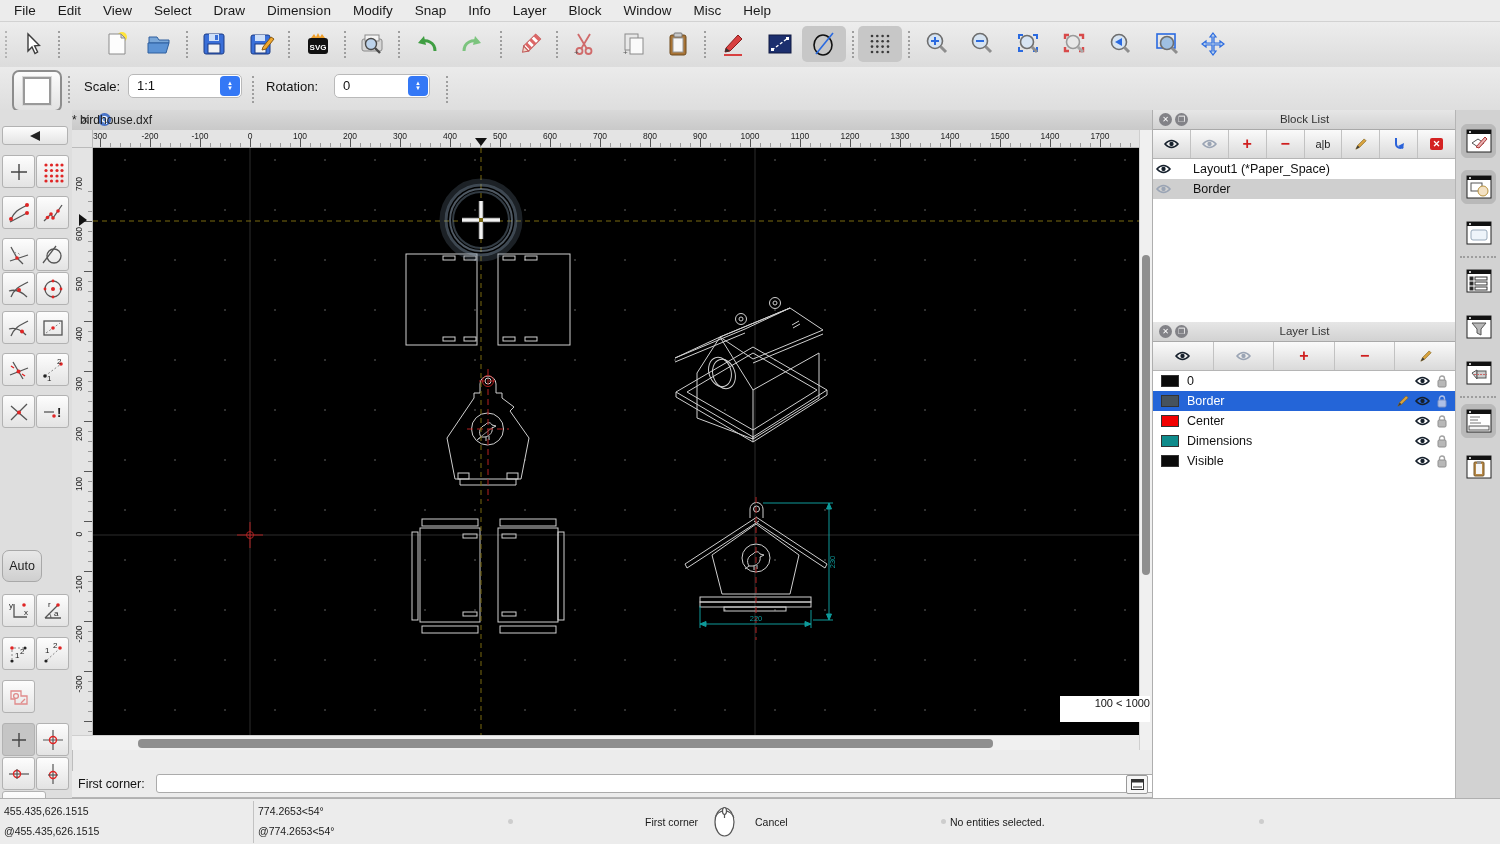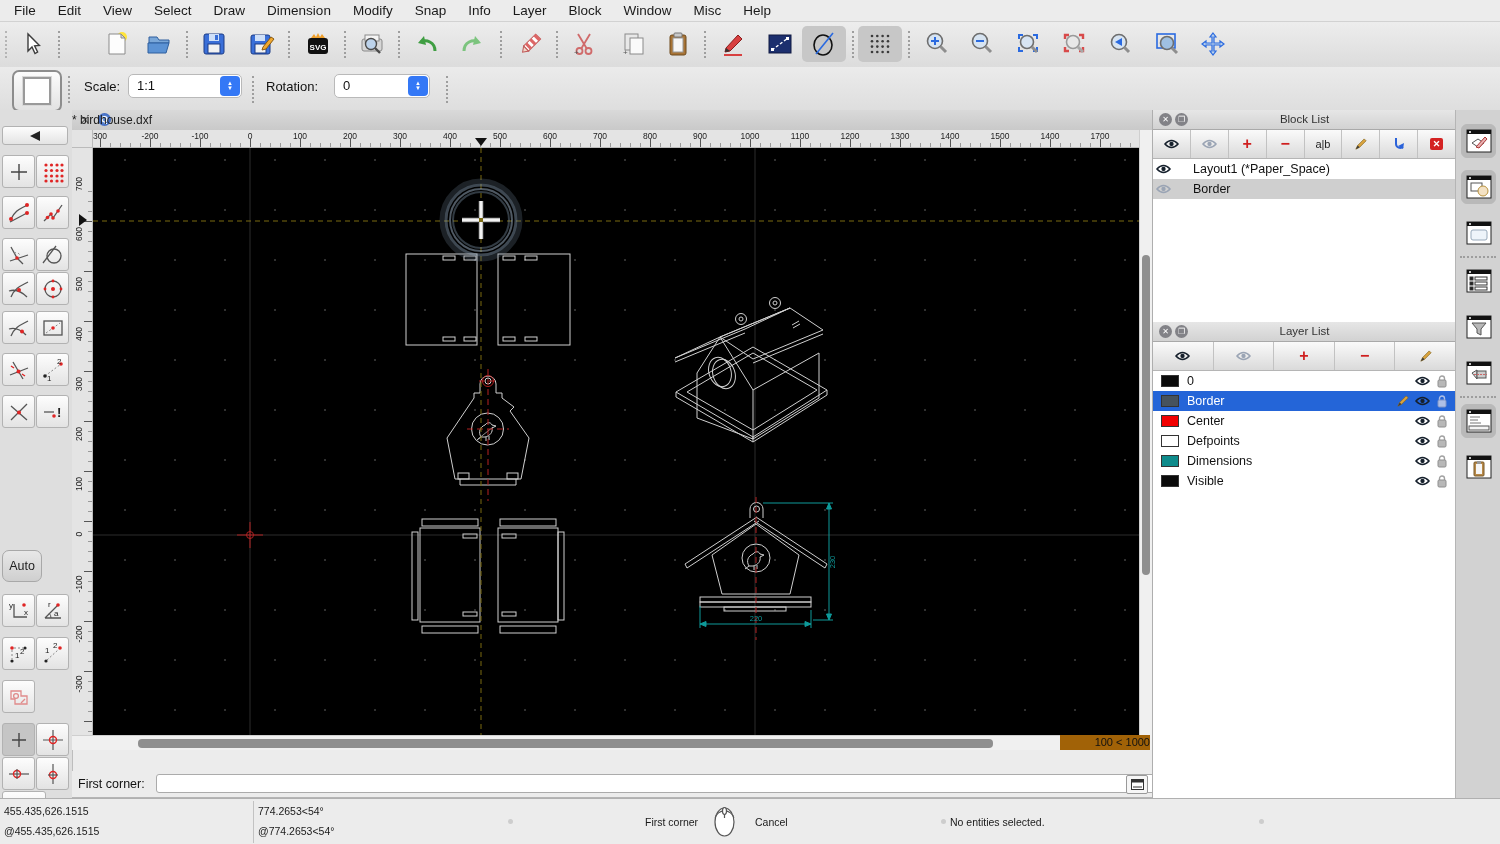--- a/index.html
+++ b/index.html
@@ -42,21 +42,21 @@
   #vruler{left:72px;top:148px;width:21px;height:587px;background:#e4e4e4;border-right:1px solid #bbb;box-sizing:border-box;overflow:hidden;
     background-image:repeating-linear-gradient(0deg,#555 0 1px,transparent 1px 50px),repeating-linear-gradient(0deg,#9a9a9a 0 1px,transparent 1px 10px);
     background-size:8px 100%,4px 100%;background-position:100% 37px,100% 37px;background-repeat:no-repeat,no-repeat;}
   .vlab{position:absolute;left:-8px;width:30px;text-align:center;font-size:8.5px;color:#222;transform:rotate(-90deg);}
   #vmarker{position:absolute;left:7px;top:66px;width:0;height:0;border-top:6px solid transparent;border-bottom:6px solid transparent;border-left:8px solid #111;}
   #canvas{left:93px;top:148px;width:1046px;height:587px;background:#000;background-image:radial-gradient(#303030 1px,transparent 1.5px);background-size:50px 50px;background-position:7px 37px;}
   #vscroll{left:1139px;top:130px;width:13px;height:620px;background:#f0f0f0;border-left:1px solid #cfcfcf;box-sizing:border-box;}
   #vthumb{position:absolute;left:2px;top:125px;width:8px;height:320px;background:#8f8f8f;border-radius:4px;}
   #hscroll{left:72px;top:735px;width:988px;height:15px;background:#f0f0f0;border-top:1px solid #cfcfcf;box-sizing:border-box;}
   #hthumb{position:absolute;left:66px;top:3px;width:855px;height:9px;background:#8f8f8f;border-radius:4px;}
-  #zoomlabel{left:1060px;top:735px;width:90px;height:15px;background:#a16207;font-size:11px;color:#111;text-align:right;line-height:15px;}
+  #zoomlabel{left:1060px;top:696px;width:90px;height:26px;background:#ffffff;font-size:11px;color:#111;text-align:right;line-height:15px;}
   #cmdhist{left:72px;top:750px;width:1080px;height:21px;background:#fff;border-top:1px solid #9a9a9a;border-bottom:1px solid #c4c4c4;box-sizing:border-box;}
   #cmdhist .cmdlabel{position:absolute;left:6px;top:3px;font-size:12.5px;color:#1414cc;font-style:italic;}
   #cmdhist .cmdval{position:absolute;left:78px;top:3px;font-size:12.5px;color:#1414cc;}
   #histscroll{position:absolute;right:3px;top:2px;width:5px;height:15px;background:#9a9a9a;border-radius:3px;}
   #cmdinput{left:72px;top:771px;width:1080px;height:27px;background:#ececec;border-bottom:1px solid #b5b5b5;box-sizing:border-box;}
   #prompt-label{position:absolute;left:6px;top:6px;font-size:12.5px;color:#111;}
   #cmd-field{position:absolute;left:84px;top:3px;width:1038px;height:19px;background:#fff;border:1px solid #ababab;border-radius:3px;box-sizing:border-box;font-size:12px;padding:0 4px;font-family:"Liberation Sans",sans-serif;}
   #cmd-toggle{position:absolute;right:4px;top:4px;width:20px;height:17px;background:#f6f6f6;border:1px solid #999;border-radius:2px;display:flex;align-items:center;justify-content:center;}
   
   #rightpanels{left:1152px;top:110px;width:303px;height:688px;background:#e2e2e2;border-left:1px solid #aeaeae;box-sizing:border-box;}
@@ -901,37 +901,20 @@
               </svg>
             </span>
             <span class="rIco" style="margin-right:4px">
               <svg width="10" height="13" viewBox="0 0 10 13">
                 <path d="M2.5 5 V3.5 A2.5 2.5 0 0 1 7.5 3.5 V5" fill="none" stroke="#a2a2a2" stroke-width="1.4"></path>
                 <rect x="1" y="5" width="8" height="7" rx="1.2" fill="#b8b8b8" stroke="#8e8e8e"></rect>
               </svg>
             </span>
           </div>
           <div class="prow">
-            <span class="swatch" style="background:#ffffff"></span>
-            <span class="lname">Defpoints</span>
-            <span class="rIco"></span>
-            <span class="rIco">
-              <svg width="15" height="10" viewBox="0 0 16 10">
-                <path d="M1 5 Q8 -2.5 15 5 Q8 12.5 1 5 Z" fill="none" stroke="#16202c" stroke-width="1.6"></path>
-                <circle cx="8" cy="5" r="2.3" fill="#16202c"></circle>
-              </svg>
-            </span>
-            <span class="rIco" style="margin-right:4px">
-              <svg width="10" height="13" viewBox="0 0 10 13">
-                <path d="M2.5 5 V3.5 A2.5 2.5 0 0 1 7.5 3.5 V5" fill="none" stroke="#a2a2a2" stroke-width="1.4"></path>
-                <rect x="1" y="5" width="8" height="7" rx="1.2" fill="#b8b8b8" stroke="#8e8e8e"></rect>
-              </svg>
-            </span>
-          </div>
-          <div class="prow">
             <span class="swatch" style="background:#0e8b8b"></span>
             <span class="lname">Dimensions</span>
             <span class="rIco"></span>
             <span class="rIco">
               <svg width="15" height="10" viewBox="0 0 16 10">
                 <path d="M1 5 Q8 -2.5 15 5 Q8 12.5 1 5 Z" fill="none" stroke="#16202c" stroke-width="1.6"></path>
                 <circle cx="8" cy="5" r="2.3" fill="#16202c"></circle>
               </svg>
             </span>
             <span class="rIco" style="margin-right:4px">

